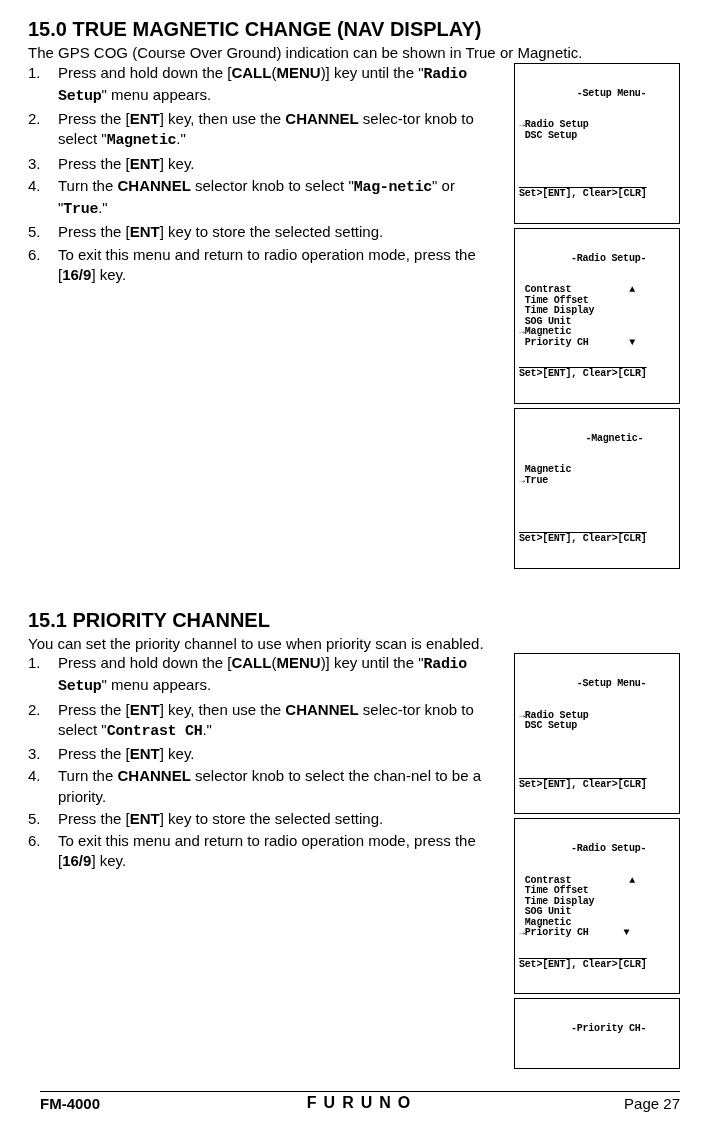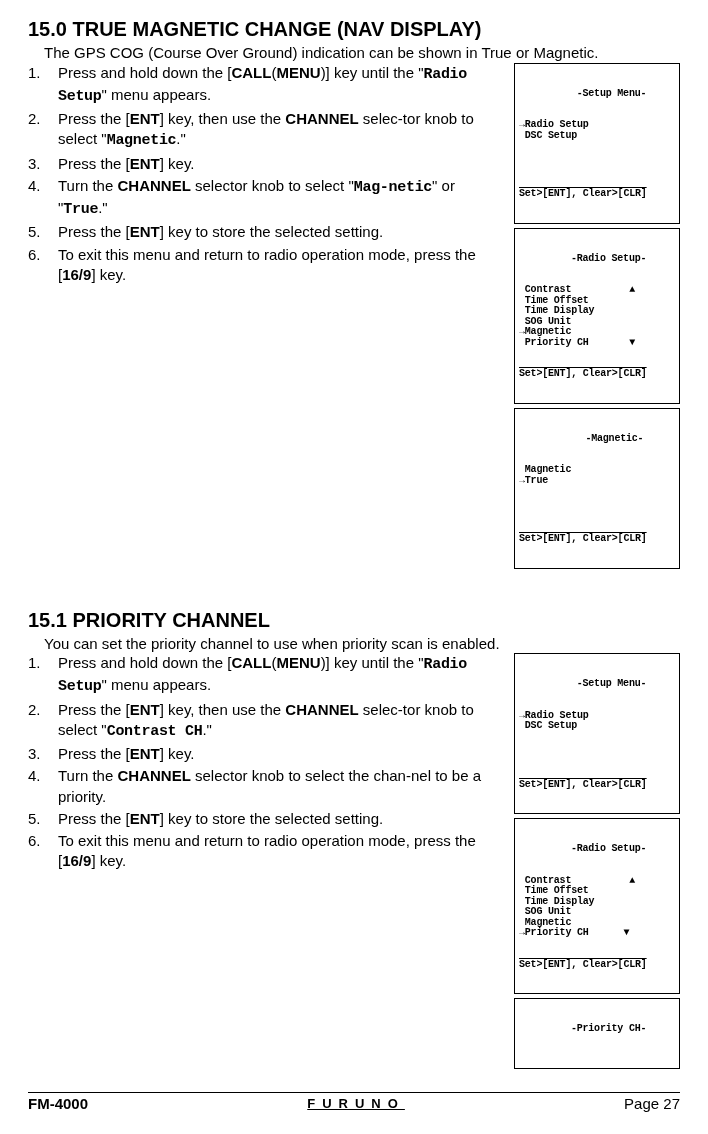--- a/index.html
+++ b/index.html
@@ -19,21 +19,20 @@
   .section-title {
     font-size: 20px;
     font-weight: bold;
     font-family: Arial, sans-serif;
   }
   .section-subtitle {
     font-size: 15px;
     font-family: Arial, sans-serif;
     margin-top: 2px;
     line-height: 1.3;
-    margin-left: 16px;
   }
   .content-row {
     display: flex;
     align-items: flex-start;
   }
   .steps-col {
     flex: 1 1 auto;
     padding-right: 8px;
   }
   .screens-col {
@@ -81,35 +80,34 @@
   .lcd.short .body-rows { min-height: 48px; }
   .lcd .footer-row { 
     border-top: none;
     font-weight: bold;
     text-decoration: overline;
     text-decoration-thickness: 1px;
    }
   .footer-bar {
     position: absolute;
     bottom: 22px;
-    left: 28px;
+    left: 40px;
     right: 28px;
     border-top: 1px solid #000;
     padding-top: 2px;
     display: flex;
     justify-content: space-between;
     align-items: center;
     font-size: 15px;
   }
   .brand {
     font-family: Arial, sans-serif;
     font-weight: 900;
     letter-spacing: 7px;
-    font-size: 13px;
-    text-decoration: underline;
+    font-size: 16px;
   }
   .section-gap { margin-top: 36px; }
 </style>
 </head>
 <body>
 
 <div class="page">
 
   <div class="section-title">15.0   TRUE MAGNETIC CHANGE (NAV DISPLAY)</div>
   <div class="section-subtitle">The GPS COG (Course Over Ground) indication can be shown in True or Magnetic.</div>

